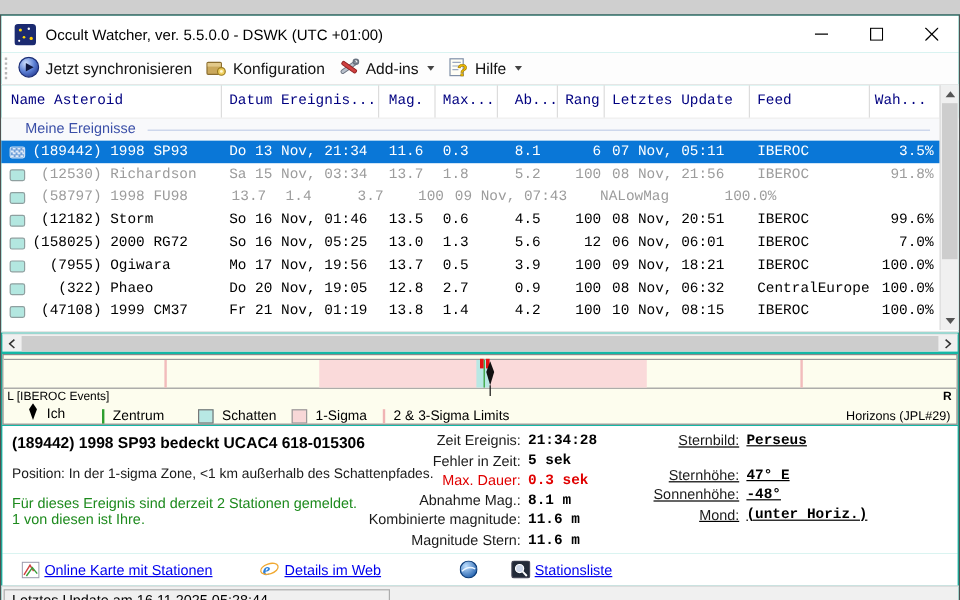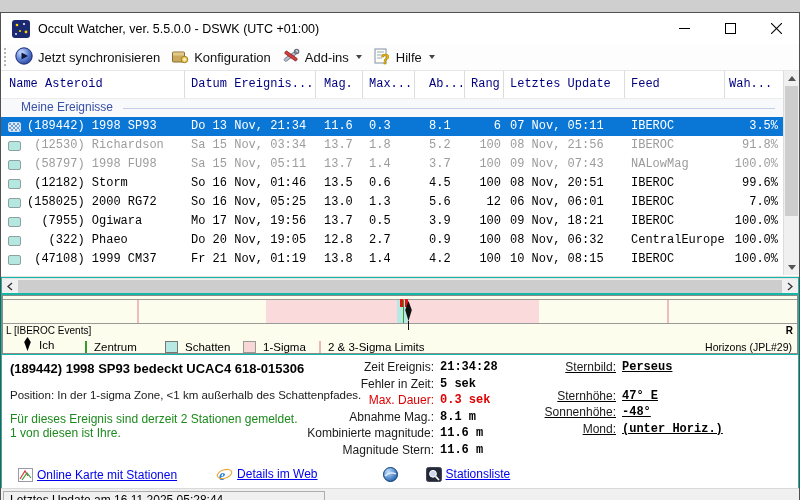--- a/index.html
+++ b/index.html
@@ -98,21 +98,21 @@
   .d-green{margin-top:11px;color:#1d8a1d;font-size:12px;line-height:14px;white-space:nowrap;}
   .fgrid{position:absolute;display:grid;column-gap:6px;row-gap:1px;}
   .d-mid{left:298px;top:5px;grid-template-columns:134px auto;}
   .d-right{left:538px;top:5px;grid-template-columns:76px auto;text-decoration:underline;}
   .dlabel{text-align:right;color:#1a1a1a;line-height:15.5px;white-space:nowrap;}
   .dvalue{font-family:"Liberation Mono",monospace;font-weight:bold;line-height:15.5px;white-space:pre;}
   .red{color:#e00000;}
   .rgap{margin-top:12px;}
   
   .links{position:absolute;top:448px;left:1px;right:1px;height:27px;background:#fff;display:flex;align-items:center;padding-left:16px;}
-  .link{display:flex;align-items:flex-start;gap:4px;text-decoration:none;}
+  .link{display:flex;align-items:flex-end;gap:4px;text-decoration:none;}
   .link span.txt{color:#0000ee;text-decoration:underline;font-size:12px;white-space:nowrap;}
   .gap1{margin-right:39px;} .gap2{margin-right:65px;} .gap3{margin-right:28px;}
   
   .statusbar{position:absolute;bottom:0;left:0;right:0;height:23px;background:#f0f0f0;border-top:1px solid #d9d9d9;}
   .status-panel{position:absolute;left:2px;top:2px;width:322px;height:19px;border:1px solid #adadad;
                 line-height:17px;padding-left:6px;font-size:12px;color:#000;}
 </style>
 </head>
 <body>
 
@@ -242,21 +242,20 @@
           <div class="cell c-max">1.8</div>
           <div class="cell c-ab">5.2</div>
           <div class="cell c-rang">100</div>
           <div class="cell c-upd">08 Nov, 21:56</div>
           <div class="cell c-feed">IBEROC</div>
           <div class="cell c-wah">91.8%</div>
         </div>
         <div class="trow dim">
           <div class="cell c-icon"><span class="ricon"></span></div>
           <div class="cell c-name"> (58797) 1998 FU98</div>
-          <div class="cell c-datum">Sa 15 Nov, 05:11</div>
           <div class="cell c-mag">13.7</div>
           <div class="cell c-max">1.4</div>
           <div class="cell c-ab">3.7</div>
           <div class="cell c-rang">100</div>
           <div class="cell c-upd">09 Nov, 07:43</div>
           <div class="cell c-feed">NALowMag</div>
           <div class="cell c-wah">100.0%</div>
         </div>
         <div class="trow">
           <div class="cell c-icon"><span class="ricon"></span></div>

